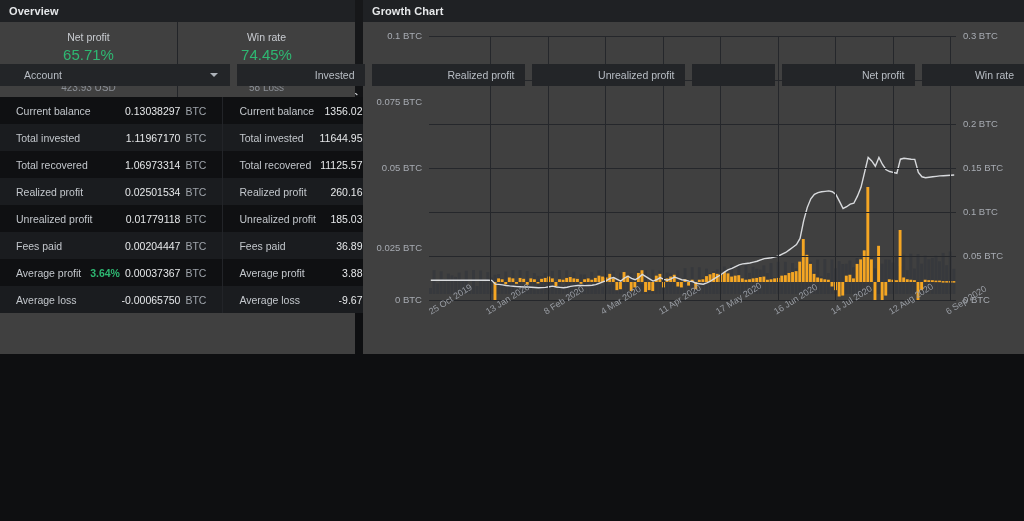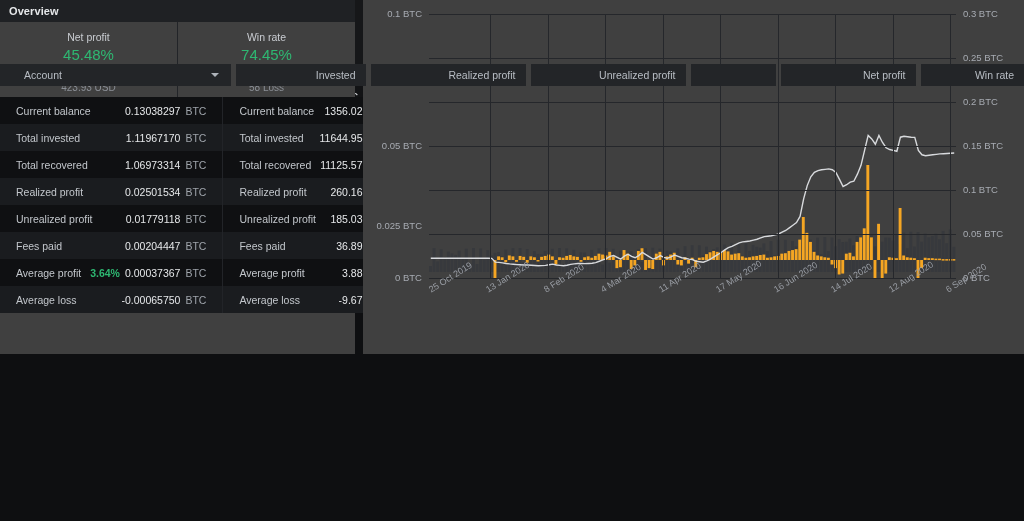--- a/index.html
+++ b/index.html
@@ -98,21 +98,21 @@
     color: #cfd3d8; font-size: 10.5px;
     font-family: "Liberation Sans", sans-serif; width: 100%;
   }
   .search-input::placeholder { color: #7c8189; }
 
   table { width: 100%; border-collapse: collapse; table-layout: fixed; }
   thead th {
     background: #232528; height: 22px;
     font-size: 10.5px; font-weight: normal; color: #b9bec5;
     padding: 0 10px; text-align: right;
-    border-right: 5px solid #fca5a5;
+    border-right: 7px solid #fca5a5;
     position: relative;
   }
   thead th.col-account { text-align: left; padding-left: 24px; }
   thead th:last-child { border-right: none; }
   .sort-caret {
     position: absolute; right: 12px; top: 50%;
     transform: translateY(-50%);
     width: 0; height: 0;
     border-left: 4px solid transparent;
     border-right: 4px solid transparent;
@@ -132,21 +132,21 @@
 </style>
 </head>
 <body>
 
 <div class="panel" id="overview">
   <div class="panel-head">Overview</div>
 
   <div class="ov-top">
     <div class="ov-top-cell">
       <div class="ov-t-label">Net profit</div>
-      <div class="ov-t-big">45.48%</div>
+      <div class="ov-t-big">65.71%</div>
       <div class="ov-t-mid">
         <span>0.04076205</span>
         <b>BTC</b>
       </div>
       <div class="ov-t-small">423.93 USD</div>
     </div>
     <div class="ov-top-cell">
       <div class="ov-t-label">Win rate</div>
       <div class="ov-t-big">74.45%</div>
       <div class="ov-t-mid">
@@ -272,20 +272,21 @@
           <span class="ov-vwrap">
             <span class="ov-v">-9.67</span>
             <span class="ov-u">USD</span>
           </span>
         </div>
       </div>
   </div>
 </div>
 
 <div class="panel" id="growth">
+  <div class="panel-head">Growth Chart</div>
   <div class="chart-body">
     <div class="plot" id="plot">
       <svg id="chartsvg" width="527" height="264">
           <rect x="0.00" y="252.00" width="2.89" height="6.00" fill="#34373c" opacity="0.75"></rect>
           <rect x="3.59" y="234.15" width="2.89" height="23.85" fill="#34373c" opacity="0.75"></rect>
           <rect x="7.17" y="247.40" width="2.89" height="10.60" fill="#34373c" opacity="0.75"></rect>
           <rect x="10.76" y="235.34" width="2.89" height="22.66" fill="#34373c" opacity="0.75"></rect>
           <rect x="14.34" y="243.11" width="2.89" height="14.89" fill="#34373c" opacity="0.75"></rect>
           <rect x="17.93" y="237.63" width="2.89" height="20.37" fill="#34373c" opacity="0.75"></rect>
           <rect x="21.51" y="239.40" width="2.89" height="18.60" fill="#34373c" opacity="0.75"></rect>

